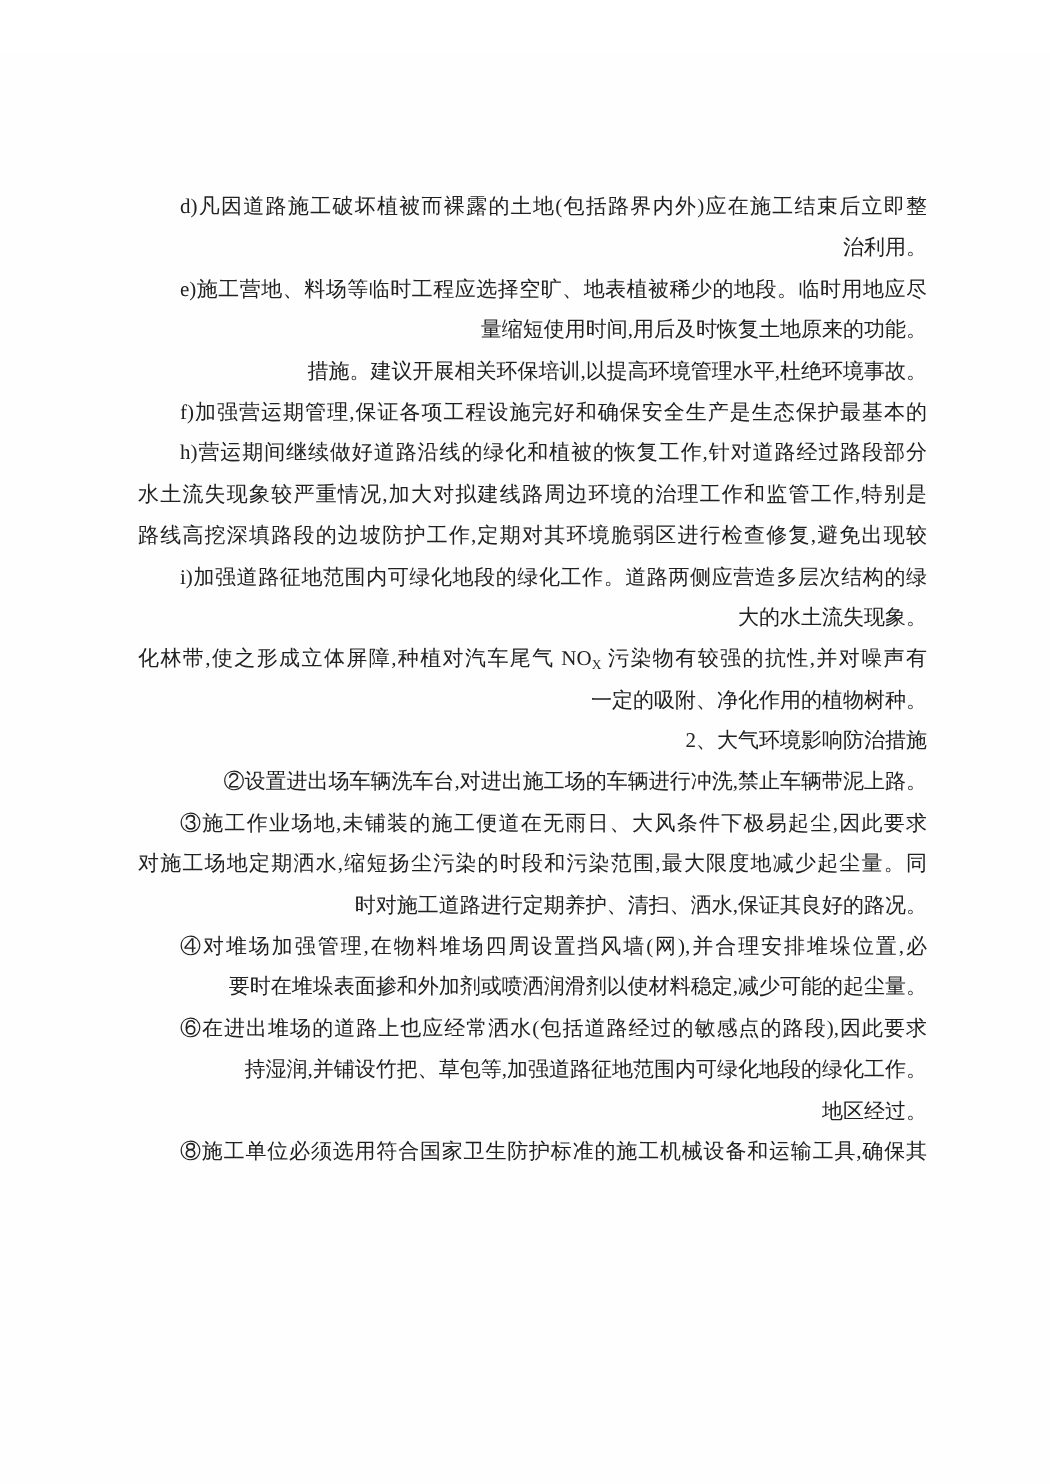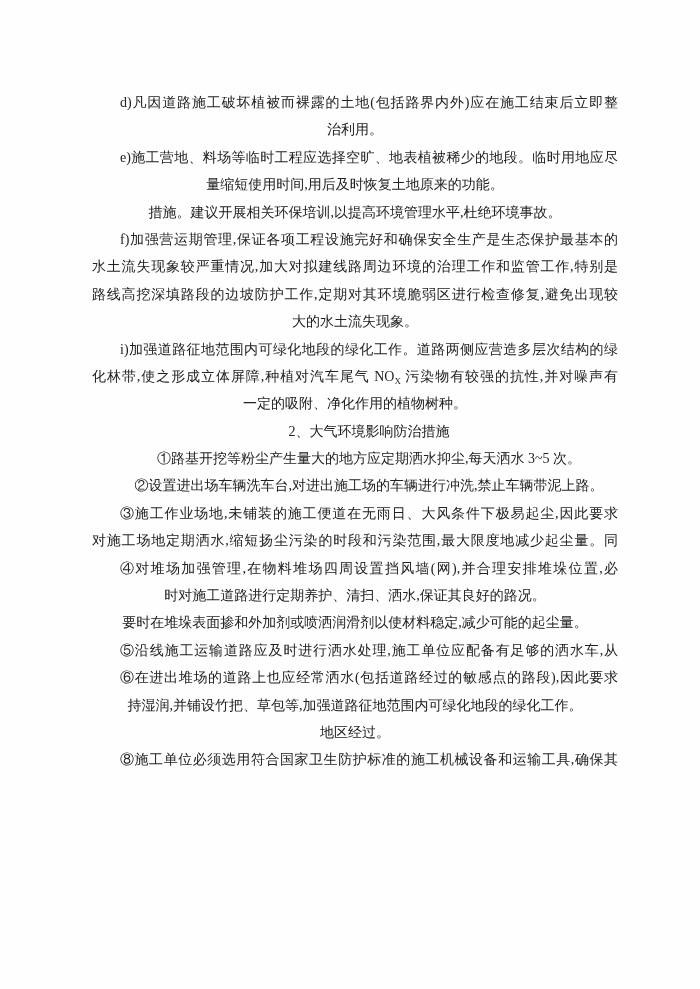--- a/index.html
+++ b/index.html
@@ -10,34 +10,35 @@
     width: 700px;
     height: 989px;
     background: #ffffff;
     position: relative;
     overflow: hidden;
   }
   .page {
     position: absolute;
     inset: 0;
     background: #fefefe;
+    margin-top: 36px;
   }
   .textblock {
     position: absolute;
     left: 92px;
     top: 89px;
     width: 526px;
     font-family: "Liberation Serif", "DejaVu Serif", serif;
     font-size: 14px;
     line-height: 27.4px;
     color: #212121;
   }
   .line {
     height: 27.4px;
-    text-align: center;
+    text-align: right;
   }
   .j {
     text-align: justify;
     text-align-last: justify;
   }
   .i {
     text-indent: 2em;
   }
   .line sub {
     font-size: 9px;
@@ -53,41 +54,40 @@
 
     <div class="line j i">d)凡因道路施工破坏植被而裸露的土地(包括路界内外)应在施工结束后立即整</div>
     <div class="line">治利用。</div>
 
     <div class="line j i">e)施工营地、料场等临时工程应选择空旷、地表植被稀少的地段。临时用地应尽</div>
     <div class="line">量缩短使用时间,用后及时恢复土地原来的功能。</div>
 
     <div class="line">措施。建议开展相关环保培训,以提高环境管理水平,杜绝环境事故。</div>
     <div class="line j i">f)加强营运期管理,保证各项工程设施完好和确保安全生产是生态保护最基本的</div>
 
+    <div class="line j i">h)营运期间继续做好道路沿线的绿化和植被的恢复工作,针对道路经过路段部分</div>
     <div class="line j">水土流失现象较严重情况,加大对拟建线路周边环境的治理工作和监管工作,特别是</div>
     <div class="line j">路线高挖深填路段的边坡防护工作,定期对其环境脆弱区进行检查修复,避免出现较</div>
+    <div class="line j i">i)加强道路征地范围内可绿化地段的绿化工作。道路两侧应营造多层次结构的绿</div>
+
     <div class="line">大的水土流失现象。</div>
-
-    <div class="line j i">i)加强道路征地范围内可绿化地段的绿化工作。道路两侧应营造多层次结构的绿</div>
     <div class="line j"><span>化林带,使之形成立体屏障,种植对汽车尾气 NO</span><sub>X</sub><span> 污染物有较强的抗性,并对噪声有</span></div>
     <div class="line">一定的吸附、净化作用的植物树种。</div>
 
     <div class="line i">2、大气环境影响防治措施</div>
 
-    <div class="line i">①路基开挖等粉尘产生量大的地方应定期洒水抑尘,每天洒水 3~5 次。</div>
     <div class="line i">②设置进出场车辆洗车台,对进出施工场的车辆进行冲洗,禁止车辆带泥上路。</div>
 
     <div class="line j i">③施工作业场地,未铺装的施工便道在无雨日、大风条件下极易起尘,因此要求</div>
     <div class="line j">对施工场地定期洒水,缩短扬尘污染的时段和污染范围,最大限度地减少起尘量。同</div>
+    <div class="line">时对施工道路进行定期养护、清扫、洒水,保证其良好的路况。</div>
+
     <div class="line j i">④对堆场加强管理,在物料堆场四周设置挡风墙(网),并合理安排堆垛位置,必</div>
-
-    <div class="line">时对施工道路进行定期养护、清扫、洒水,保证其良好的路况。</div>
     <div class="line">要时在堆垛表面掺和外加剂或喷洒润滑剂以使材料稳定,减少可能的起尘量。</div>
 
-    <div class="line j i">⑤沿线施工运输道路应及时进行洒水处理,施工单位应配备有足够的洒水车,从</div>
 
     <div class="line j i">⑥在进出堆场的道路上也应经常洒水(包括道路经过的敏感点的路段),因此要求</div>
     <div class="line">持湿润,并铺设竹把、草包等,加强道路征地范围内可绿化地段的绿化工作。</div>
 
     <div class="line">地区经过。</div>
 
     <div class="line j i">⑧施工单位必须选用符合国家卫生防护标准的施工机械设备和运输工具,确保其</div>
 
   </div>
 </div>

